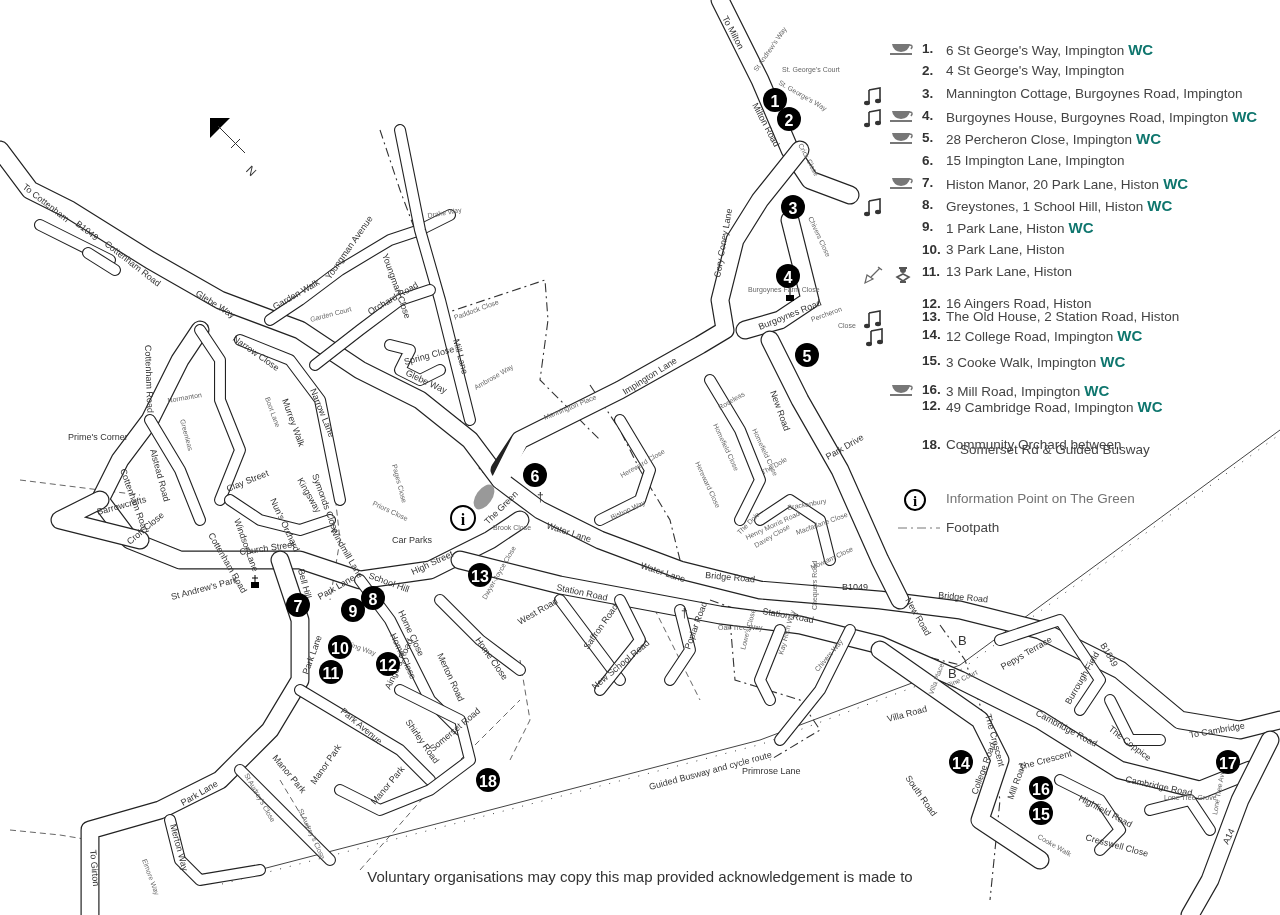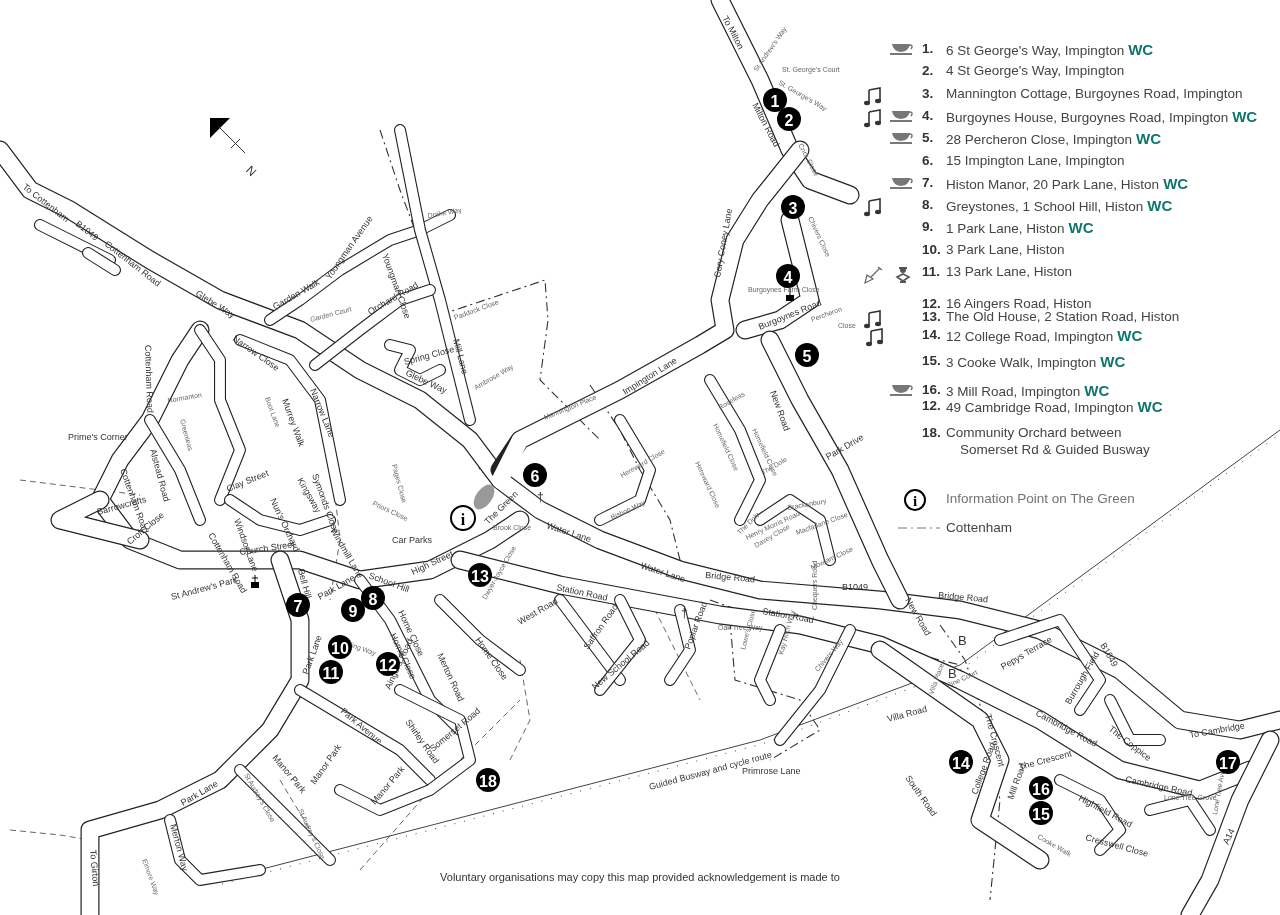--- a/index.html
+++ b/index.html
@@ -18,21 +18,21 @@
   .marker text { fill:#fff; font-family:"Liberation Sans", sans-serif; font-weight:bold; font-size:16px; text-anchor:middle; dominant-baseline:central; }
 
   #legend { position:absolute; left:860px; top:40px; width:420px; }
   .leg-row { position:absolute; left:0; height:22px; width:420px; }
   .leg-ico1 { position:absolute; left:3px; top:2px; width:24px; height:18px; }
   .leg-ico2 { position:absolute; left:30px; top:2px; width:30px; height:18px; }
   .leg-num { position:absolute; left:62px; top:1px; font-weight:bold; font-size:13.5px; color:#333; }
   .leg-txt { position:absolute; left:86px; top:1px; font-size:13.5px; color:#444; white-space:nowrap; }
   .wc { font-weight:bold; font-size:15px; color:#0f766e; margin-left:4px; }
   #info-row { position:absolute; left:43px; top:448px; }
-  #footer { position:absolute; left:330px; top:866px; width:620px; text-align:center; font-size:11px; color:#333; line-height:22px; }
+  #footer { position:absolute; left:330px; top:866px; width:620px; text-align:center; font-size:15px; color:#333; line-height:22px; }
 </style>
 </head>
 <body>
 
 <svg id="map" viewBox="0 0 1280 915" xmlns="http://www.w3.org/2000/svg">
 
   <g>
     <path class="foot" d="M380 130 L400 190 L415 230 L440 300 L460 380 L475 420"></path>
     <path class="foot" d="M440 315 L545 280 L548 320 L540 380 L600 440"></path>
     <path class="foot" d="M460 420 L480 470 L520 500 L590 530 L680 565"></path>
@@ -504,38 +504,38 @@
           <path d="M19 3 Q24 3 21 7" fill="none" stroke="#777" stroke-width="1.5"></path>
           <rect x="0" y="11" width="22" height="2" fill="#777"></rect>
         </svg></span>
       <span class="leg-num">16.</span>
       <span class="leg-txt"><span>3 Mill Road, Impington</span><span class="wc">WC</span></span>
     </div>
     <div class="leg-row" style="top: 356.8px;">
       <span class="leg-num">12.</span>
       <span class="leg-txt"><span>49 Cambridge Road, Impington</span><span class="wc">WC</span></span>
     </div>
-    <div class="leg-row" style="top: 384px; text-align: center;">
+    <div class="leg-row" style="top: 396px; text-align: center;">
       <span class="leg-num">18.</span>
       <span class="leg-txt"><span>Community Orchard between</span></span>
     </div>
     <div class="leg-row" style="top: 401.4px;">
       <span class="leg-txt" style="left:100px">Somerset Rd &amp; Guided Busway</span>
     </div>
   </div>
 
 <div id="info-row" style="position:absolute; left:903px; top:488px; height:24px;">
   <svg width="24" height="24" style="position:absolute; left:0; top:0;">
     <circle cx="12" cy="12" r="10" fill="#fff" stroke="#000" stroke-width="2"></circle>
     <text x="12" y="13" text-anchor="middle" dominant-baseline="central" font-family="Liberation Serif, serif" font-weight="bold" font-size="15" fill="#000">i</text>
   </svg>
   <span style="position:absolute; left:43px; top:3px; font-size:13.5px; color:#737373; white-space:nowrap;">Information Point on The Green</span>
 </div>
 <div style="position:absolute; left:898px; top:518px; height:20px;">
   <svg width="44" height="20" style="position:absolute; left:0; top:0;">
     <line x1="0" y1="10" x2="42" y2="10" stroke="#777" stroke-width="1" stroke-dasharray="9 4 2 4"></line>
   </svg>
-  <span style="position:absolute; left:48px; top:2px; font-size:13.5px; color:#444; white-space:nowrap;">Cottenham</span>
+  <span style="position:absolute; left:48px; top:2px; font-size:13.5px; color:#444; white-space:nowrap;">Footpath</span>
 </div>
 
 <div id="footer">
   <div>Voluntary organisations may copy this map provided acknowledgement is made to</div>
 </div>
 
 </body></html>

